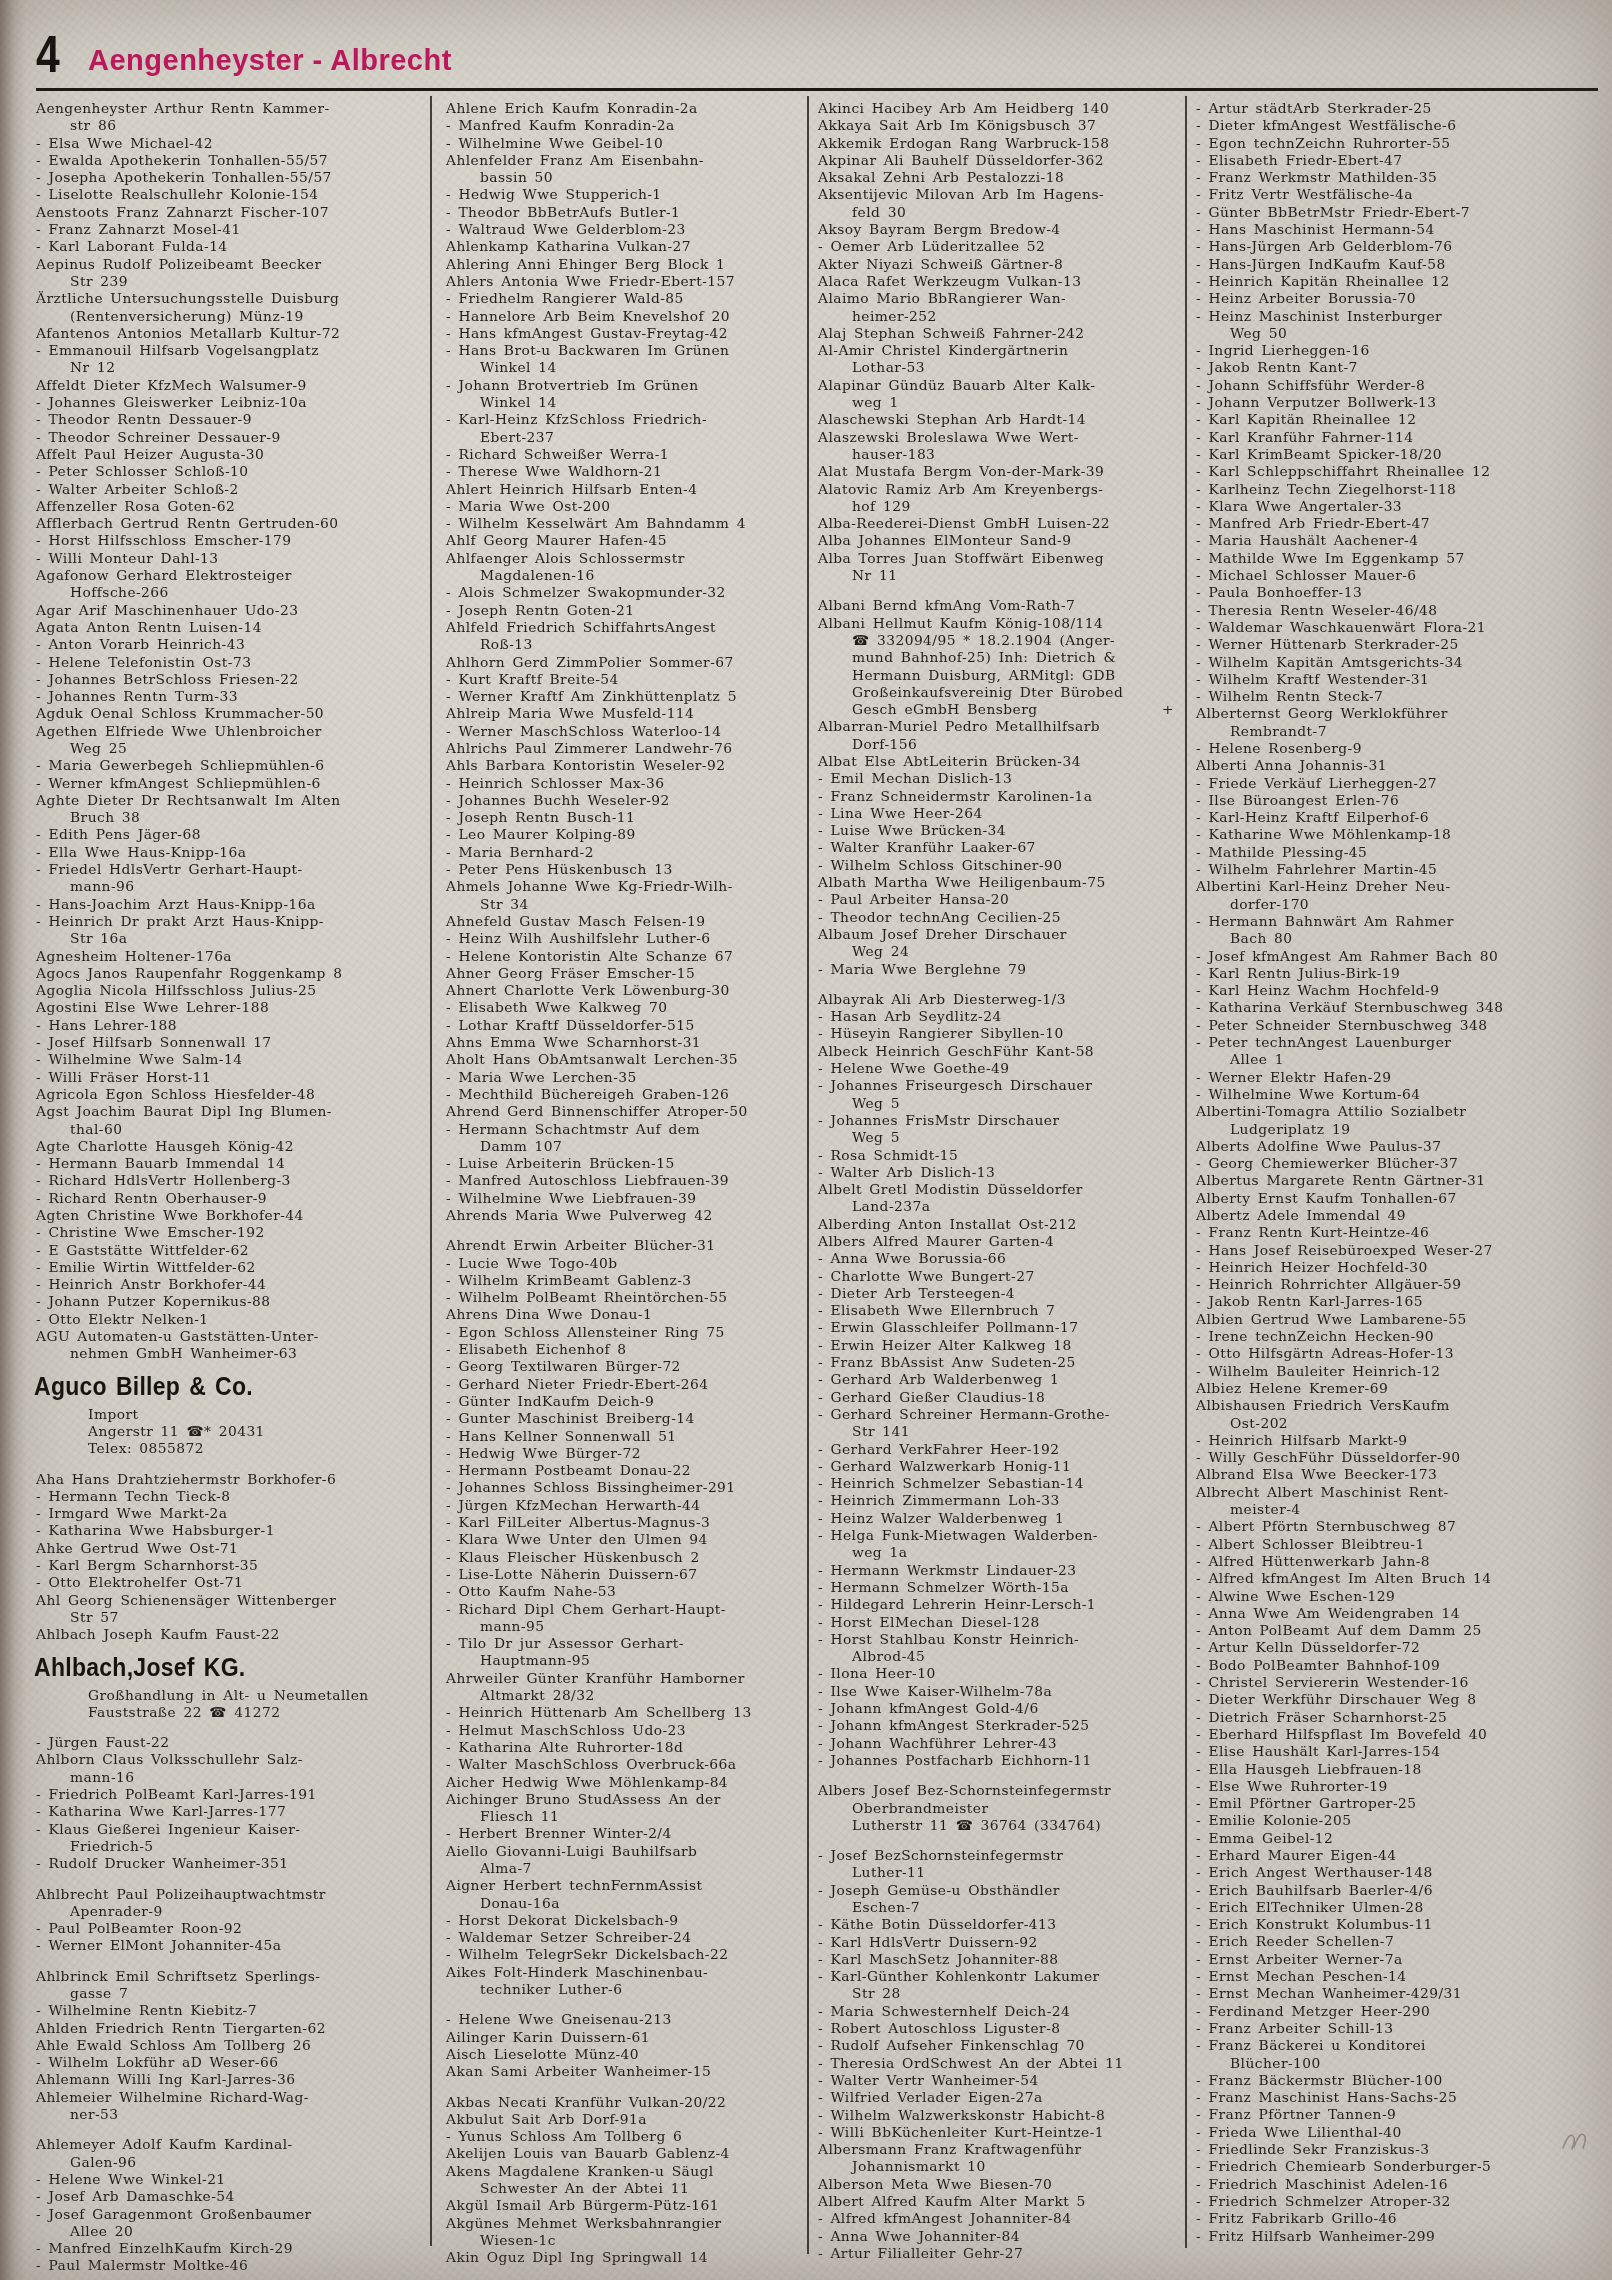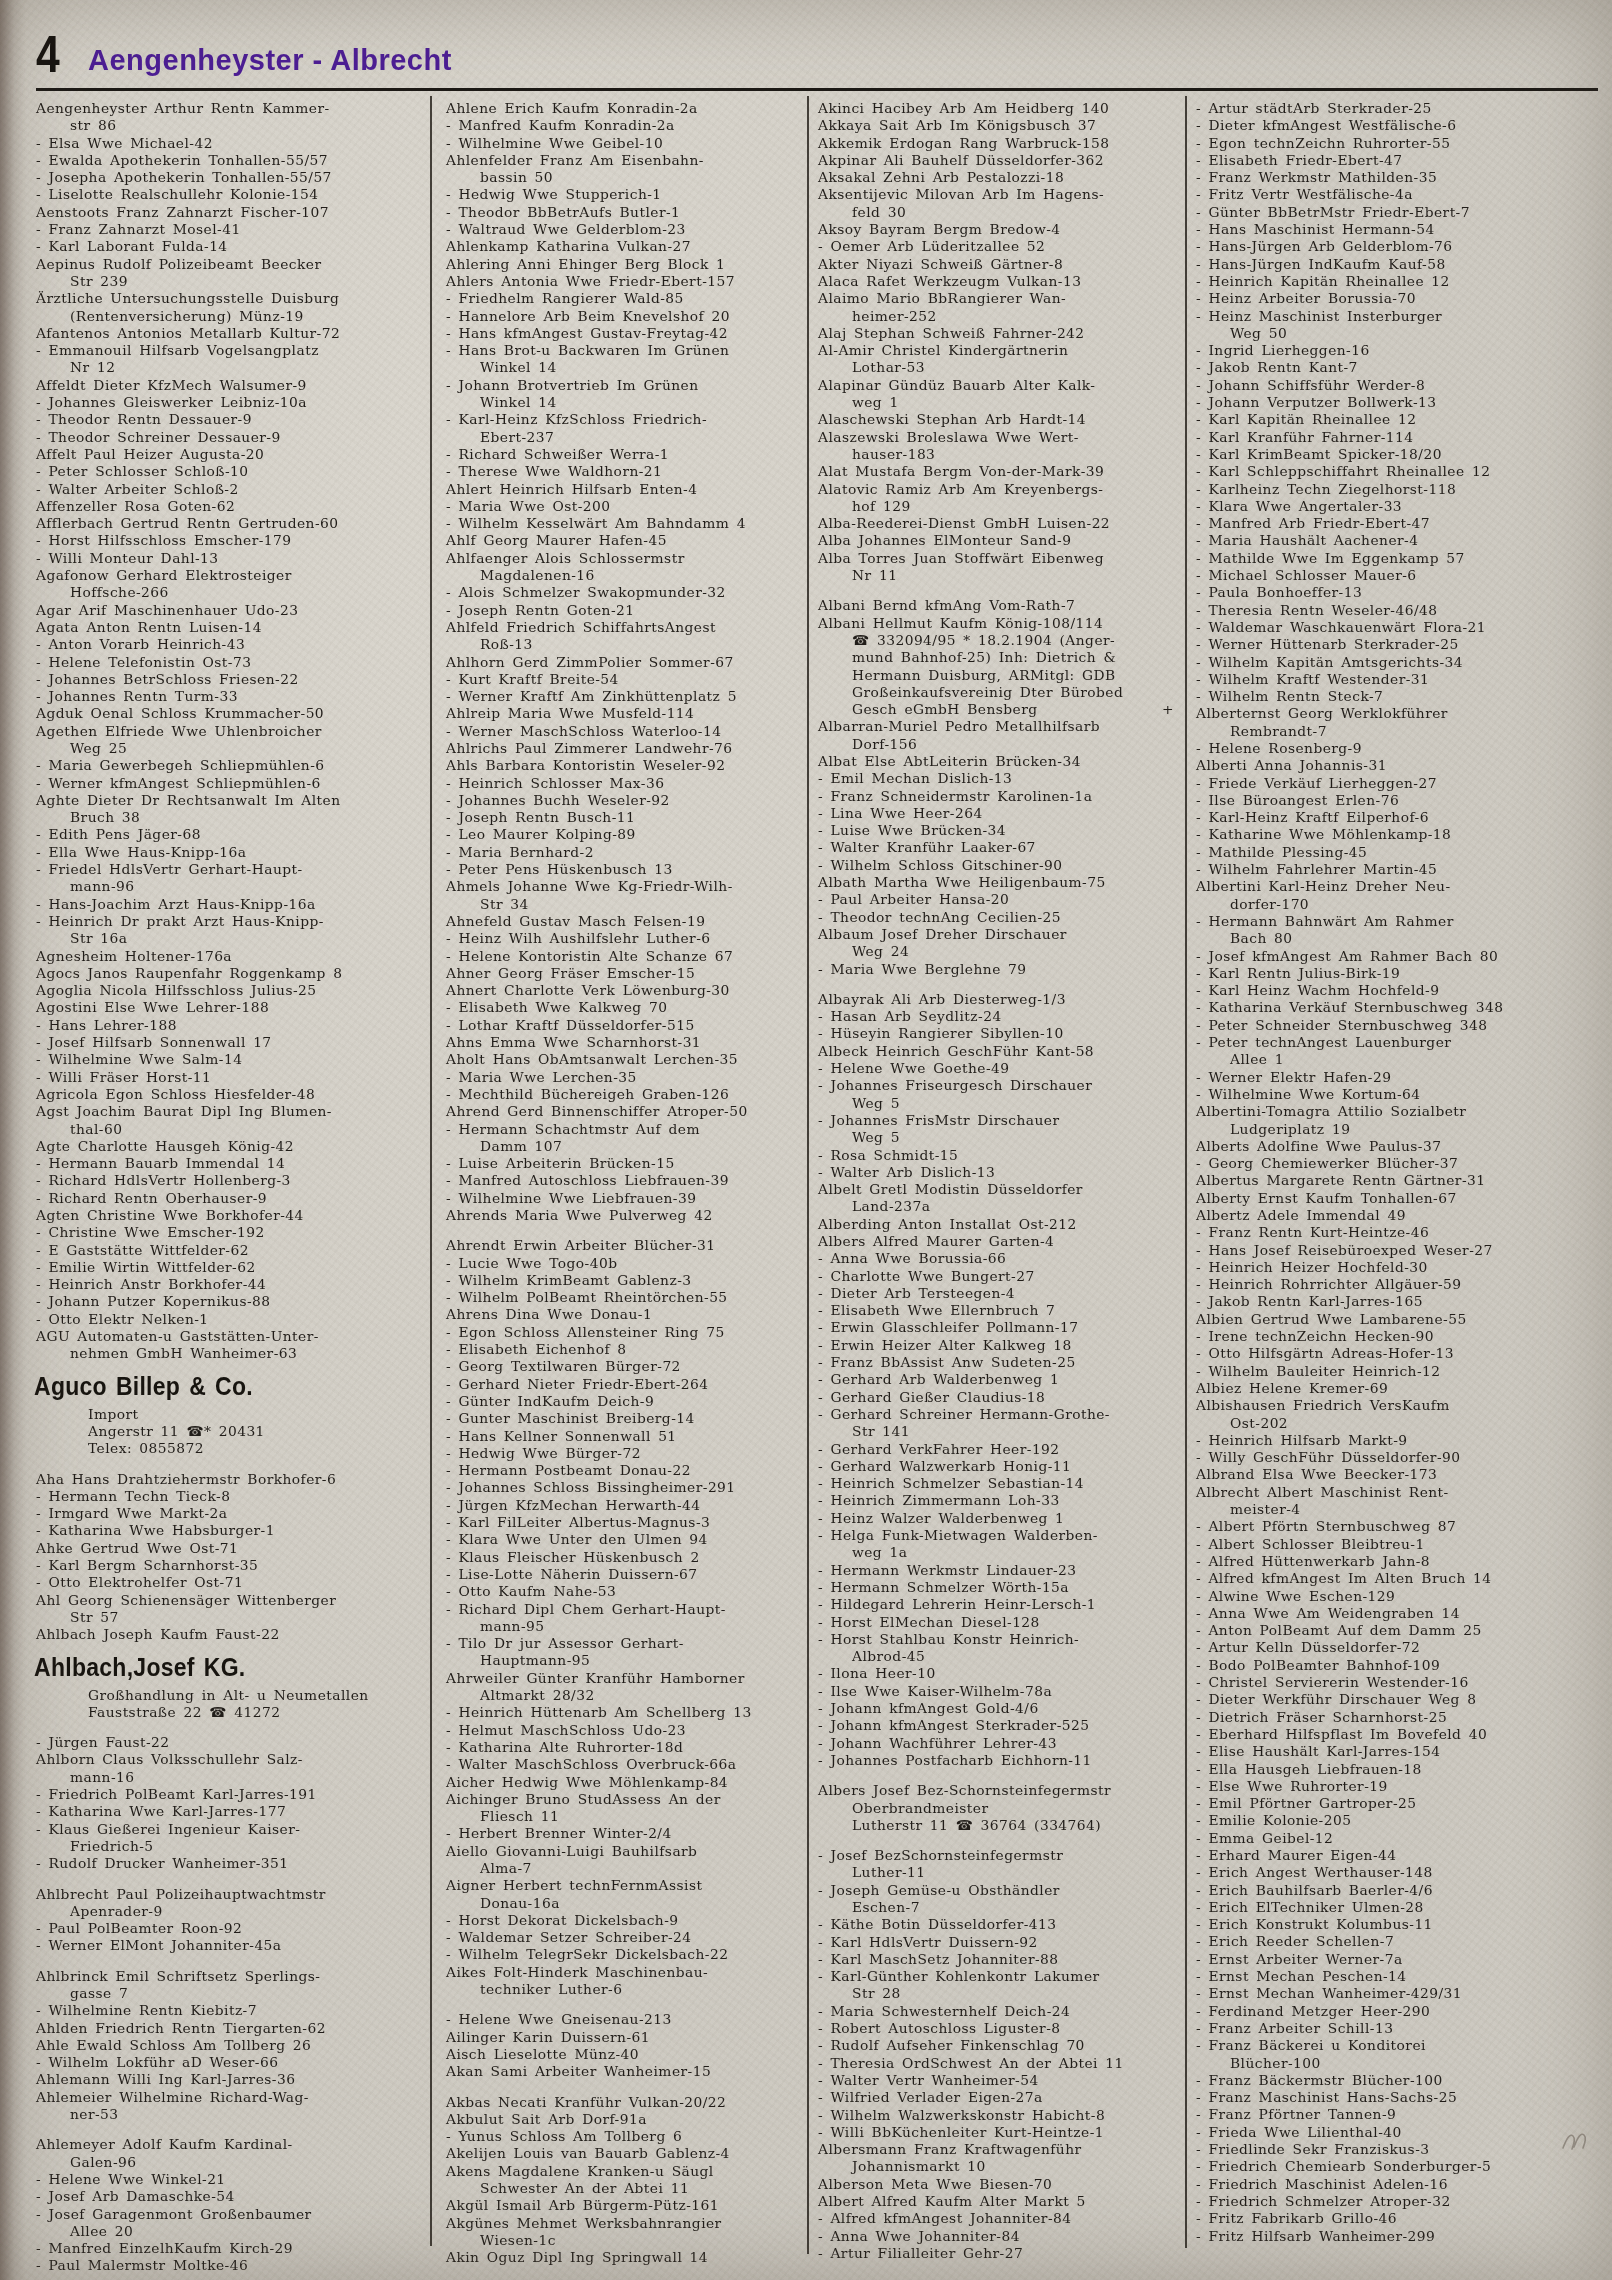--- a/index.html
+++ b/index.html
@@ -24,21 +24,21 @@
   }
   .header{position:absolute;left:36px;top:28px;width:1560px;height:56px;}
   .page-num{
     font-family:"Liberation Sans", sans-serif;font-weight:700;
     font-size:52px;line-height:52px;display:inline-block;vertical-align:bottom;
     transform:scaleX(0.82);transform-origin:left bottom;color:#14110e;
   }
   .page-title{
     font-family:"Liberation Sans", sans-serif;font-weight:700;
     font-size:29px;line-height:34px;display:inline-block;vertical-align:bottom;
-    margin-left:18px;letter-spacing:0.5px;color:#4c1d95;padding-bottom:3px;
+    margin-left:18px;letter-spacing:0.5px;color:#be185d;padding-bottom:3px;
   }
   .header-rule{
     position:absolute;left:36px;top:88px;width:1562px;height:3px;background:#1d1a16;
   }
   .vdiv{position:absolute;top:96px;width:2px;background:rgba(35,30,24,0.82);}
   .vdiv1{left:430px;height:2150px;}
   .vdiv2{left:807px;height:2158px;}
   .vdiv3{left:1185px;height:2152px;}
   .col{position:absolute;top:100px;font-size:13.8px;line-height:17.3px;
        letter-spacing:0.45px;word-spacing:2.5px;white-space:nowrap;}
@@ -87,21 +87,21 @@
     <div class="ln c">Str 239</div>
     <div class="ln m">Ärztliche Untersuchungsstelle Duisburg</div>
     <div class="ln c">(Rentenversicherung) Münz-19</div>
     <div class="ln m">Afantenos Antonios Metallarb Kultur-72</div>
     <div class="ln m">- Emmanouil Hilfsarb Vogelsangplatz</div>
     <div class="ln c">Nr 12</div>
     <div class="ln m">Affeldt Dieter KfzMech Walsumer-9</div>
     <div class="ln m">- Johannes Gleiswerker Leibniz-10a</div>
     <div class="ln m">- Theodor Rentn Dessauer-9</div>
     <div class="ln m">- Theodor Schreiner Dessauer-9</div>
-    <div class="ln m">Affelt Paul Heizer Augusta-20</div>
+    <div class="ln m">Affelt Paul Heizer Augusta-30</div>
     <div class="ln m">- Peter Schlosser Schloß-10</div>
     <div class="ln m">- Walter Arbeiter Schloß-2</div>
     <div class="ln m">Affenzeller Rosa Goten-62</div>
     <div class="ln m">Afflerbach Gertrud Rentn Gertruden-60</div>
     <div class="ln m">- Horst Hilfsschloss Emscher-179</div>
     <div class="ln m">- Willi Monteur Dahl-13</div>
     <div class="ln m">Agafonow Gerhard Elektrosteiger</div>
     <div class="ln c">Hoffsche-266</div>
     <div class="ln m">Agar Arif Maschinenhauer Udo-23</div>
     <div class="ln m">Agata Anton Rentn Luisen-14</div>

